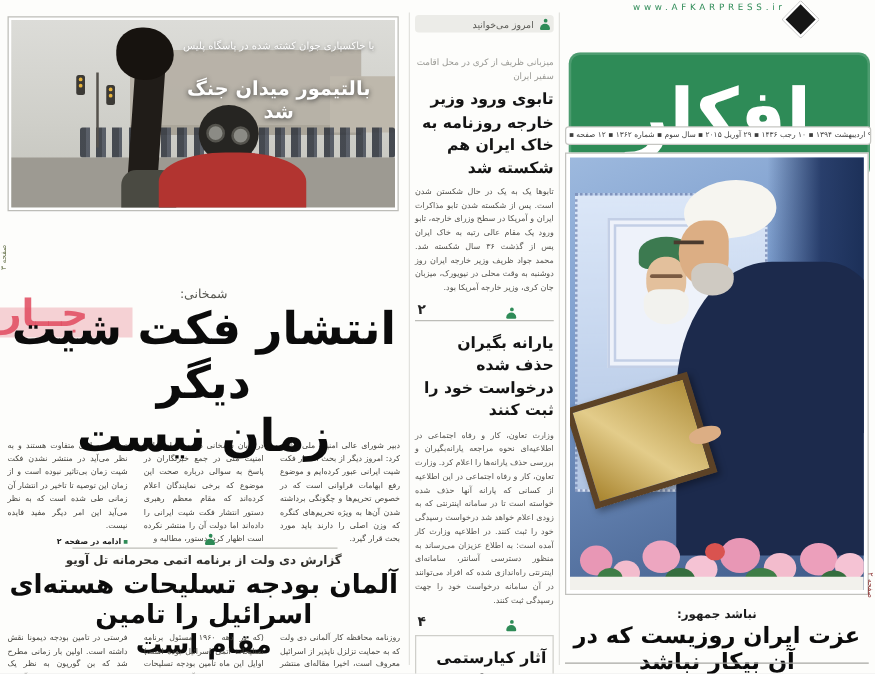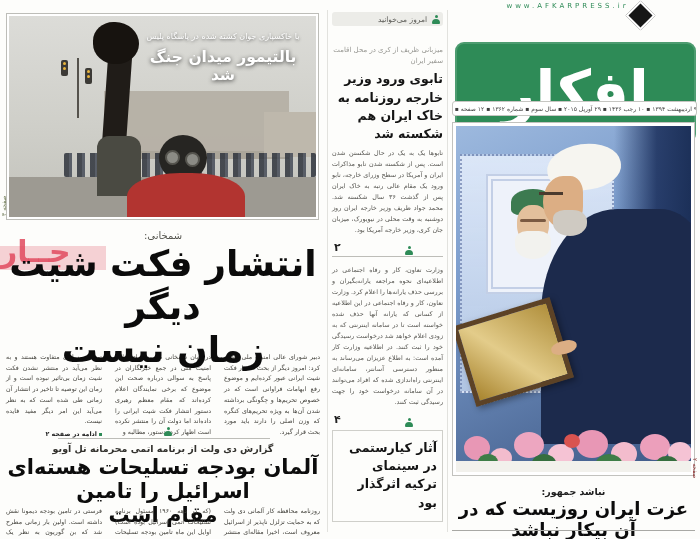--- a/index.html
+++ b/index.html
@@ -84,21 +84,21 @@
   .mid-headline{font-size:12.5px;font-weight:bold;color:#141414;text-align:right;
                 line-height:1.45;margin:2px 0 5px;}
   .mid-body{font-size:6.4px;color:#55544f;line-height:1.72;text-align:justify;}
   .marker-row{position:relative;height:16px;margin-top:4px;}
   .pg-num{position:absolute;left:2px;bottom:2px;font-size:11px;color:#222;font-weight:bold;}
   .marker-row .person-icon{position:absolute;right:30px;bottom:1px;}
   .sec-line{height:1px;background:#bdbdb8;margin-bottom:8px;}
   .boxed{border:1px solid #cfcfca;padding:6px 5px 4px;margin-top:2px;}
 
   
-  .photo-frame-l{left:6px;top:13px;width:313px;height:207px;background:#fff;
+  .photo-frame-l{left:6px;top:13px;width:313px;height:156px;background:#fff;
                  border:1px solid #bdbdb8;padding:2px;box-sizing:border-box;}
   .photo-l{position:relative;width:100%;height:100%;overflow:hidden;
            background:linear-gradient(#dcdcd8 0%,#cfcfc9 55%,#c2c2bb 100%);}
   .building{position:absolute;left:95px;bottom:58px;width:185px;height:68px;background:#b5afa4;
             box-shadow:inset 0 -8px 0 #a8a296;opacity:.9;}
   .building2{position:absolute;left:255px;bottom:60px;width:55px;height:45px;background:#beb8ac;}
   .police-row{position:absolute;left:55px;bottom:40px;right:0;height:24px;
      background:repeating-linear-gradient(90deg,#2e333c 0 5px,#454b57 5px 8px,transparent 8px 13px);
      border-radius:2px;opacity:.85;}
   .street{position:absolute;left:0;bottom:0;width:100%;height:40px;background:#9d9a92;}
@@ -111,21 +111,21 @@
         border-radius:46% 54% 50% 50%;}
   .sleeve{position:absolute;left:88px;top:120px;width:44px;height:60px;background:#4a4a42;
           border-radius:12px 12px 0 0;}
   .mask-head{position:absolute;left:150px;bottom:36px;width:48px;height:46px;background:#262522;
              border-radius:50%;}
   .mask-eye{position:absolute;width:11px;height:11px;border-radius:50%;background:#8b8b85;border:2px solid #55544e;}
   .red-shirt{position:absolute;left:118px;bottom:-8px;width:118px;height:52px;background:#b23430;
              border-radius:45% 45% 0 0;}
   .balt-text{position:absolute;right:8px;top:14px;width:170px;text-align:center;color:#fff;}
   .balt-kicker{font-size:8px;line-height:1.7;text-shadow:0 1px 3px rgba(60,60,60,.8);}
-  .balt-headline{font-size:15.5px;font-weight:bold;margin-top:4px;
+  .balt-headline{font-size:15.5px;font-weight:bold;margin-top:18px;
                  text-shadow:0 1px 4px rgba(50,50,50,.9);}
   .page-label-l{left:0px;top:196px;width:9px;height:46px;font-size:6px;color:#6f7a55;
                 writing-mode:vertical-rl;transform:rotate(180deg);}
 
   .sham-kicker{left:0;top:230px;width:326px;text-align:center;font-size:10px;color:#56564f;z-index:3;}
   .sham-headline{left:0;top:242px;width:326px;text-align:center;font-weight:bold;
                  font-size:36px;line-height:1.2;color:#0b0b0b;z-index:2;letter-spacing:-.5px;}
   .watermark{left:0;top:246px;width:106px;height:24px;background:rgba(242,198,203,.8);z-index:1;
              display:flex;align-items:flex-start;justify-content:flex-end;overflow:visible;}
   .watermark span{font-size:30px;font-weight:bold;color:rgba(224,74,94,.85);line-height:.9;
@@ -209,20 +209,21 @@
       <div class="mid-headline">تابوی ورود وزیر خارجه روزنامه به خاک ایران هم شکسته شد</div>
       <div class="mid-body">تابوها یک به یک در حال شکستن شدن است. پس از شکسته شدن تابو مذاکرات ایران و آمریکا در سطح وزرای خارجه، تابو ورود یک مقام عالی رتبه به خاک ایران پس از گذشت ۳۶ سال شکسته شد. محمد جواد ظریف وزیر خارجه ایران روز دوشنبه به وقت محلی در نیویورک، میزبان جان کری، وزیر خارجه آمریکا بود.</div>
       <div class="marker-row">
         <span class="pg-num">۲</span>
         <span class="person-icon"></span>
       </div>
       <div class="sec-line"></div>
     </div>
 
     <div>
+      <div class="mid-headline">یارانه بگیران حذف شده درخواست خود را ثبت کنند</div>
       <div class="mid-body">وزارت تعاون، کار و رفاه اجتماعی در اطلاعیه‌ای نحوه مراجعه یارانه‌بگیران و بررسی حذف یارانه‌ها را اعلام کرد. وزارت تعاون، کار و رفاه اجتماعی در این اطلاعیه از کسانی که یارانه آنها حذف شده خواسته است تا در سامانه اینترنتی که به زودی اعلام خواهد شد درخواست رسیدگی خود را ثبت کنند. در اطلاعیه وزارت کار آمده است: به اطلاع عزیزان می‌رساند به منظور دسترسی آسانتر، سامانه‌ای اینترنتی راه‌اندازی شده که افراد می‌توانند در آن سامانه درخواست خود را جهت رسیدگی ثبت کنند.</div>
       <div class="marker-row">
         <span class="pg-num">۴</span>
         <span class="person-icon"></span>
       </div>
     </div>
 
     <div class="boxed">
       <div class="mid-headline">آثار کیارستمی در سینمای ترکیه اثرگذار بود</div>
 

